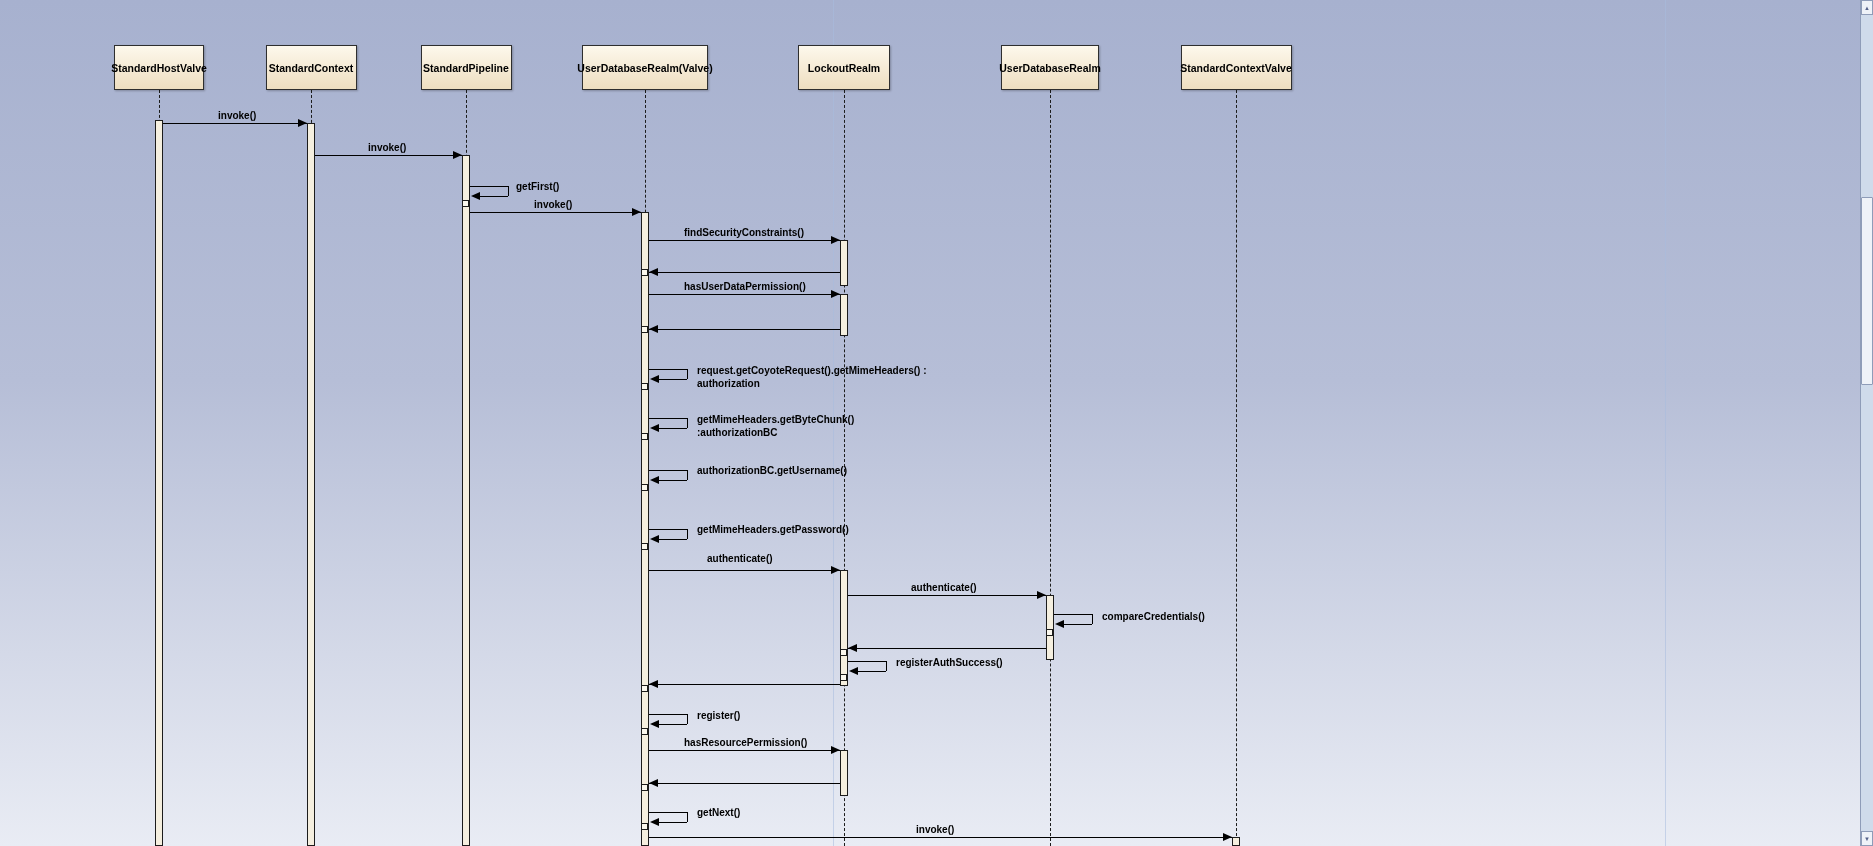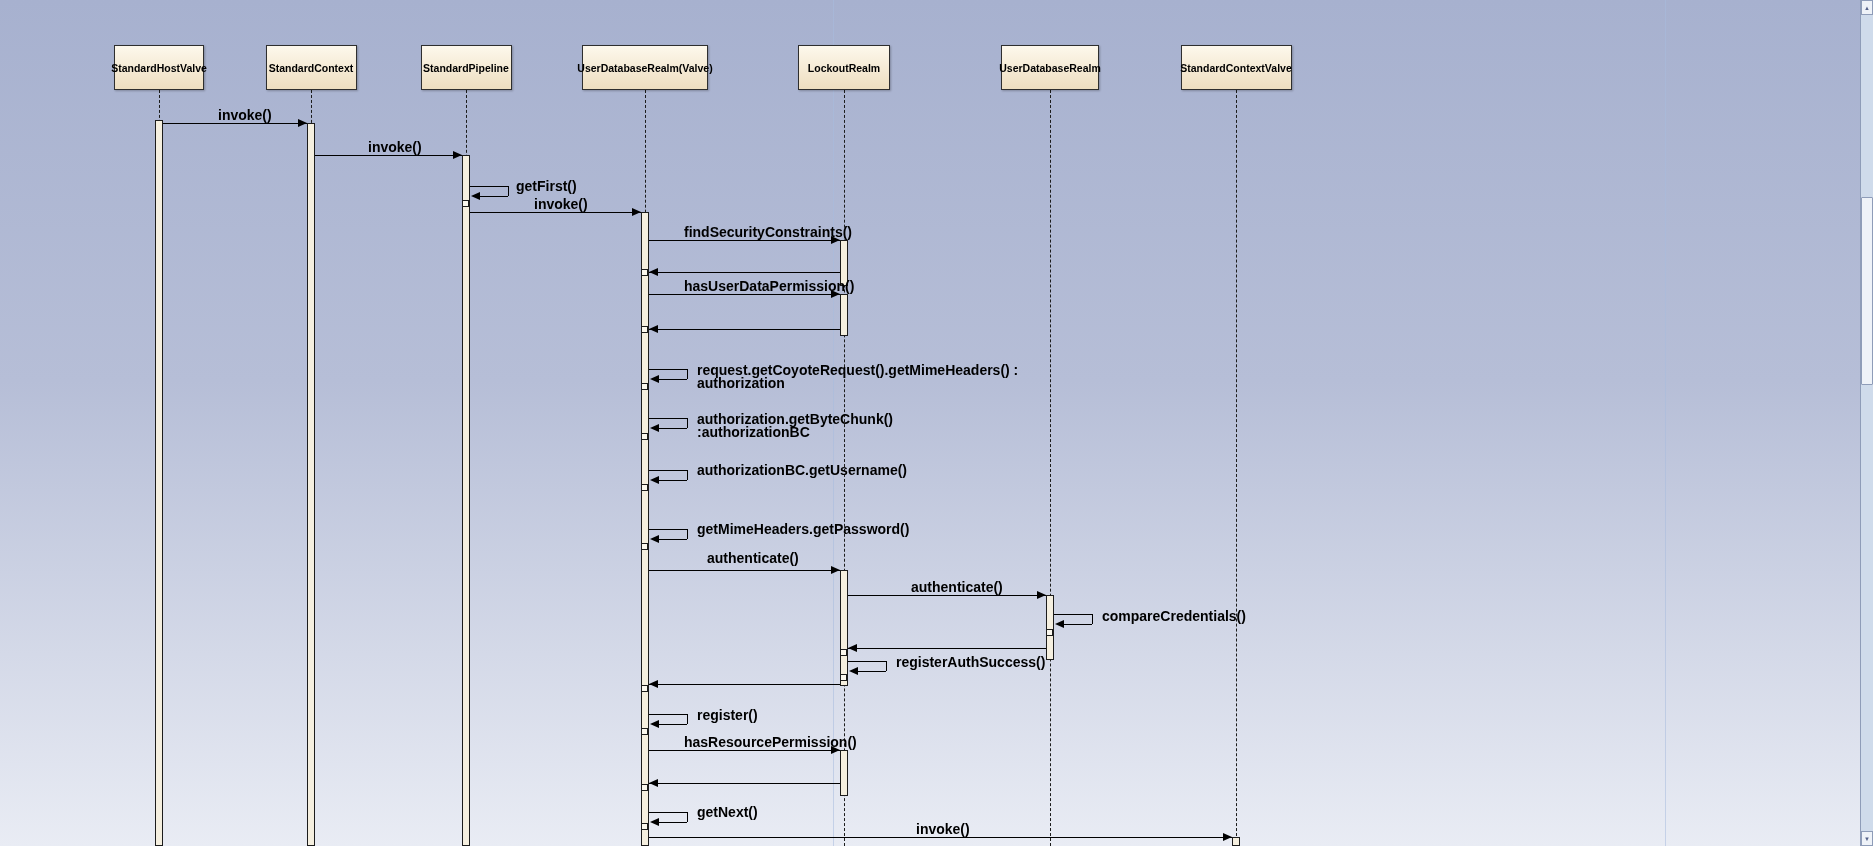--- a/index.html
+++ b/index.html
@@ -29,21 +29,21 @@
     position:absolute;z-index:2;
     background:var(--activation-fill,#f5efdf);
     border:1px solid #1c1c1c;box-sizing:border-box;
   }
   .mline{position:absolute;border-top:1px solid #000;height:0;z-index:4;}
   .mvline{position:absolute;border-left:1px solid #000;width:0;z-index:4;}
   .arrow-right{position:absolute;width:0;height:0;z-index:4;
     border-top:4px solid transparent;border-bottom:4px solid transparent;border-left:9px solid #000;}
   .arrow-left{position:absolute;width:0;height:0;z-index:4;
     border-top:4px solid transparent;border-bottom:4px solid transparent;border-right:9px solid #000;}
-  .mlabel{position:absolute;font-size:14px;line-height:13px;color:#000;white-space:nowrap;z-index:5;}
+  .mlabel{position:absolute;font-size:10px;line-height:13px;color:#000;white-space:nowrap;z-index:5;}
   .sq{position:absolute;background:#fbf8ee;border:1px solid #1c1c1c;box-sizing:border-box;z-index:5;}
   .vscroll{
     position:absolute;top:0;right:0;width:13px;height:846px;z-index:10;
     background:var(--scrollbar-track,#cfdbeb);
     border-left:1px solid var(--scrollbar-border,#8e9cb8);
     box-sizing:border-box;
   }
   .vthumb{
     position:absolute;left:0;top:197px;width:12px;height:188px;
     background:var(--scrollbar-thumb,#eef2f8);
@@ -133,21 +133,21 @@
       <div class="mline" style="left: 649px; top: 369px; width: 38px; height: 0px;"></div>
       <div class="mvline" style="left: 687px; top: 369px; width: 0px; height: 10px;"></div>
       <div class="mline" style="left: 658px; top: 379px; width: 29px; height: 0px;"></div>
       <div class="arrow-left" style="left: 650px; top: 375px;"></div>
       <div class="mlabel" style="left: 697px; top: 364px;">request.getCoyoteRequest().getMimeHeaders() :</div>
       <div class="mlabel" style="left: 697px; top: 377px;">authorization</div>
       <div class="mline" style="left: 649px; top: 418px; width: 38px; height: 0px;"></div>
       <div class="mvline" style="left: 687px; top: 418px; width: 0px; height: 10px;"></div>
       <div class="mline" style="left: 658px; top: 428px; width: 29px; height: 0px;"></div>
       <div class="arrow-left" style="left: 650px; top: 424px;"></div>
-      <div class="mlabel" style="left: 697px; top: 413px;">authorization.getByteChunk()</div>
+      <div class="mlabel" style="left: 697px; top: 413px;">getMimeHeaders.getByteChunk()</div>
       <div class="mlabel" style="left: 697px; top: 426px; text-align: right;">:authorizationBC</div>
       <div class="mline" style="left: 649px; top: 470px; width: 38px; height: 0px;"></div>
       <div class="mvline" style="left: 687px; top: 470px; width: 0px; height: 10px;"></div>
       <div class="mline" style="left: 658px; top: 480px; width: 29px; height: 0px;"></div>
       <div class="arrow-left" style="left: 650px; top: 476px;"></div>
       <div class="mlabel" style="left: 697px; top: 464px;">authorizationBC.getUsername()</div>
       <div class="mline" style="left: 649px; top: 529px; width: 38px; height: 0px;"></div>
       <div class="mvline" style="left: 687px; top: 529px; width: 0px; height: 10px;"></div>
       <div class="mline" style="left: 658px; top: 539px; width: 29px; height: 0px;"></div>
       <div class="arrow-left" style="left: 650px; top: 535px;"></div>

